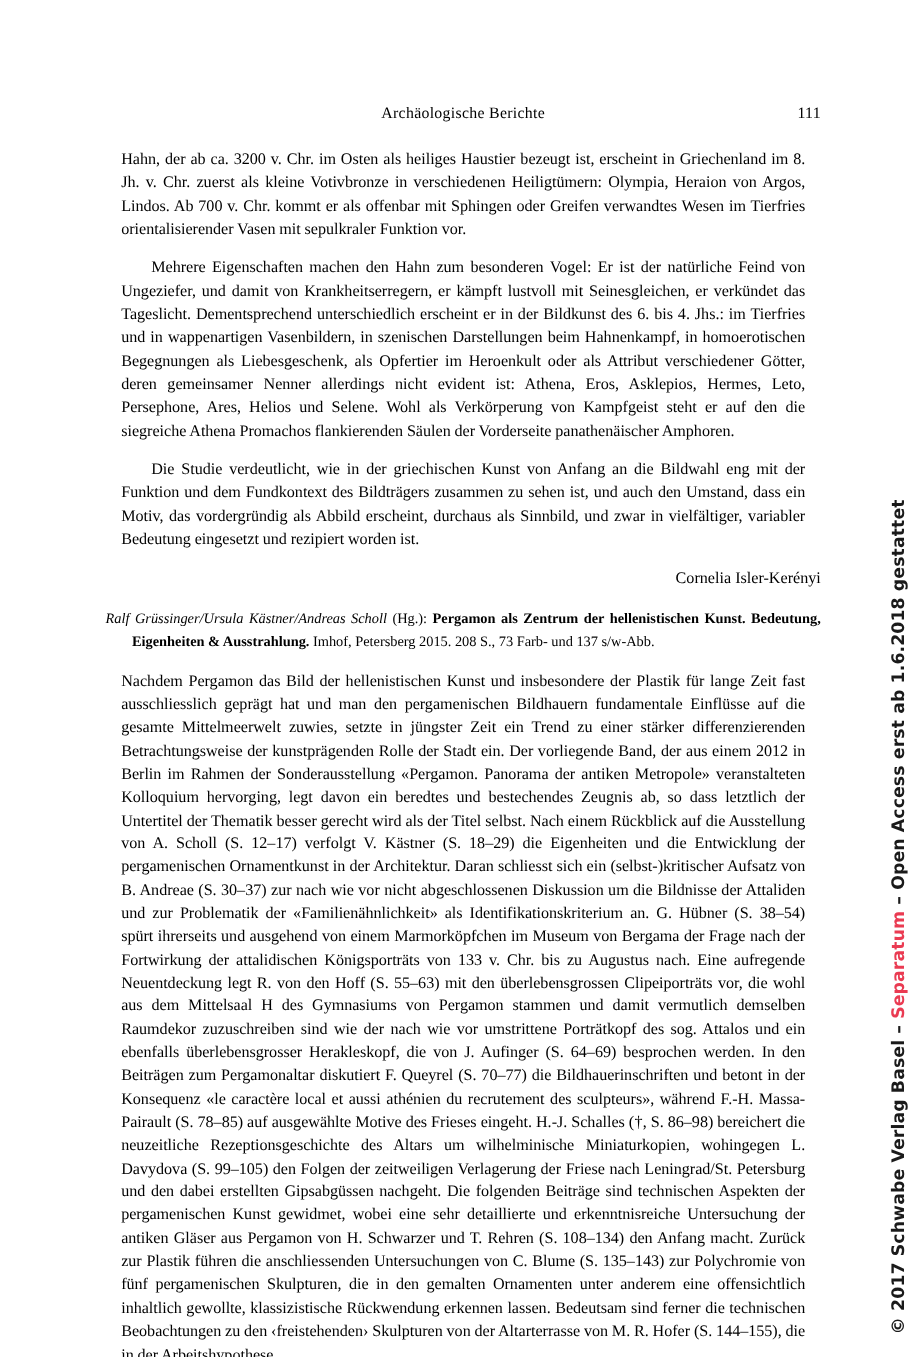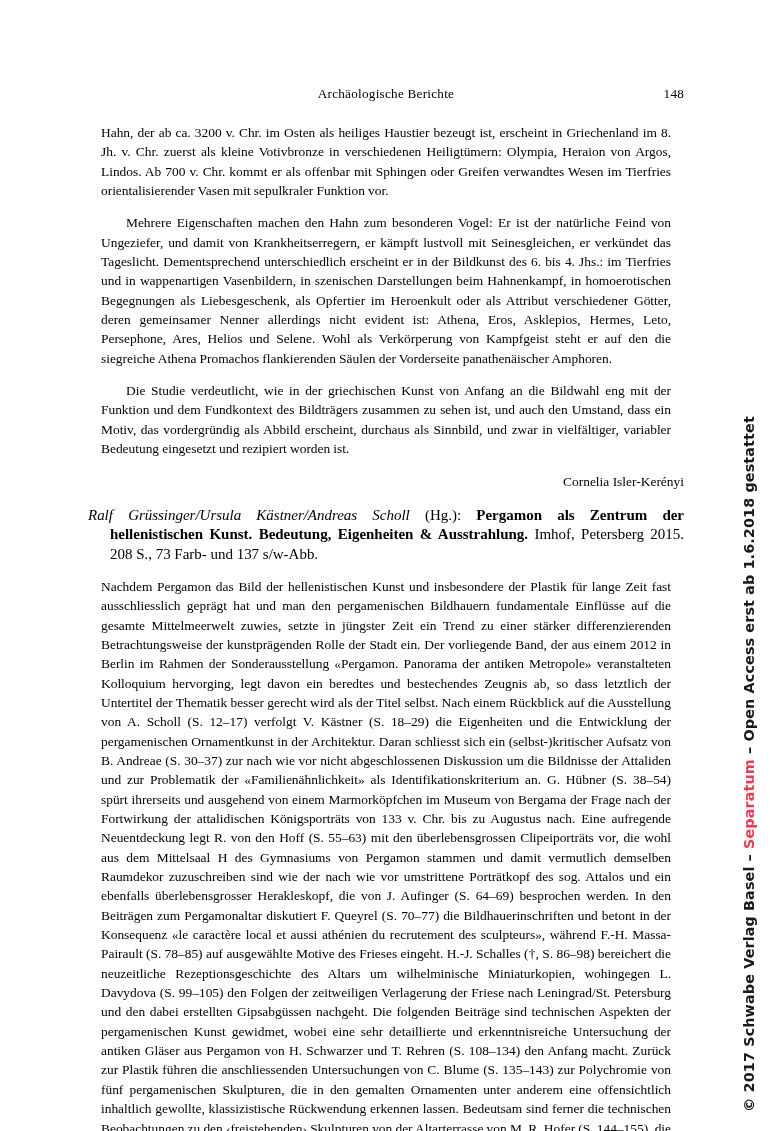--- a/index.html
+++ b/index.html
@@ -81,21 +81,21 @@
     display: flex;
     justify-content: space-between;
     align-items: flex-start;
   }
   .byline-left { white-space: pre; }
   .byline-right { white-space: pre; }
 
   
   .bib {
     margin: 0;
-    font-size: 15px;
+    font-size: 12px;
     line-height: 19.35px;
     text-align: justify;
     padding-left: 22px;
     text-indent: -22px;
     letter-spacing: -0.02px;
   }
   .bib .authors { font-style: italic; }
   .bib .title { font-weight: bold; }
   .gap-after-byline { height: 15px; }
 
@@ -124,21 +124,21 @@
   }
   .sidenote-accent { color: #ea3b52; }
 </style>
 </head>
 <body>
 
 <div class="page">
 
   <div class="runhead">
     <div class="runhead-title">Archäologische Berichte</div>
-    <div class="runhead-pageno">148</div>
+    <div class="runhead-pageno">111</div>
   </div>
 
   <div class="column">
 
     <p class="body">Hahn, der ab ca. 3200 v. Chr. im Osten als heiliges Haustier bezeugt ist, erscheint in Griechenland im 8. Jh. v. Chr. zuerst als kleine Votivbronze in verschiedenen Heiligtümern: Olympia, Heraion von Argos, Lindos. Ab 700 v. Chr. kommt er als offenbar mit Sphingen oder Greifen verwandtes Wesen im Tierfries orientalisierender Vasen mit sepulkraler Funktion vor.</p>
 
     <p class="body indent">Mehrere Eigenschaften machen den Hahn zum besonderen Vogel: Er ist der natürliche Feind von Ungeziefer, und damit von Krankheitserregern, er kämpft lustvoll mit Seinesgleichen, er verkündet das Tageslicht. Dementsprechend unterschiedlich erscheint er in der Bildkunst des 6. bis 4. Jhs.: im Tierfries und in wappenartigen Vasenbildern, in szenischen Darstellungen beim Hahnenkampf, in homoerotischen Begegnungen als Liebesgeschenk, als Opfertier im Heroenkult oder als Attribut verschiedener Götter, deren gemeinsamer Nenner allerdings nicht evident ist: Athena, Eros, Asklepios, Hermes, Leto, Persephone, Ares, Helios und Selene. Wohl als Verkörperung von Kampfgeist steht er auf den die siegreiche Athena Promachos flankierenden Säulen der Vorderseite panathenäischer Amphoren.</p>
 
     <p class="body indent">Die Studie verdeutlicht, wie in der griechischen Kunst von Anfang an die Bildwahl eng mit der Funktion und dem Fundkontext des Bildträgers zusammen zu sehen ist, und auch den Umstand, dass ein Motiv, das vordergründig als Abbild erscheint, durchaus als Sinnbild, und zwar in vielfältiger, variabler Bedeutung eingesetzt und rezipiert worden ist.</p>
 

